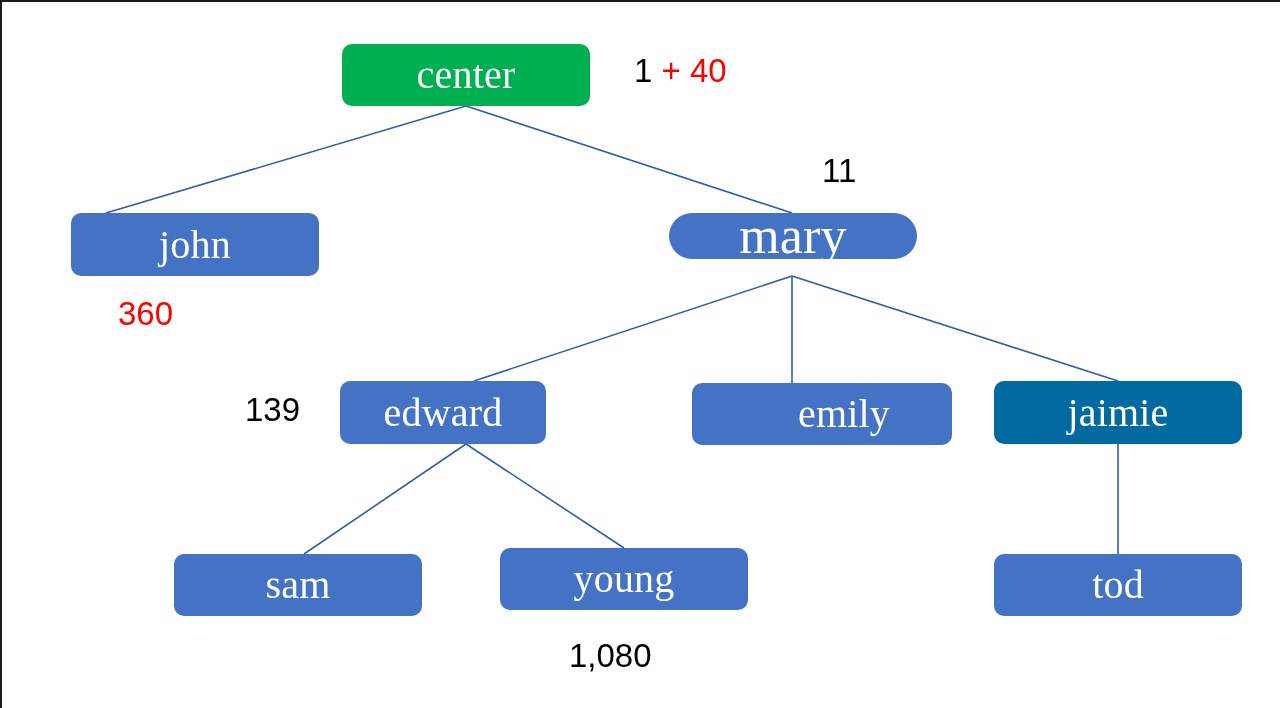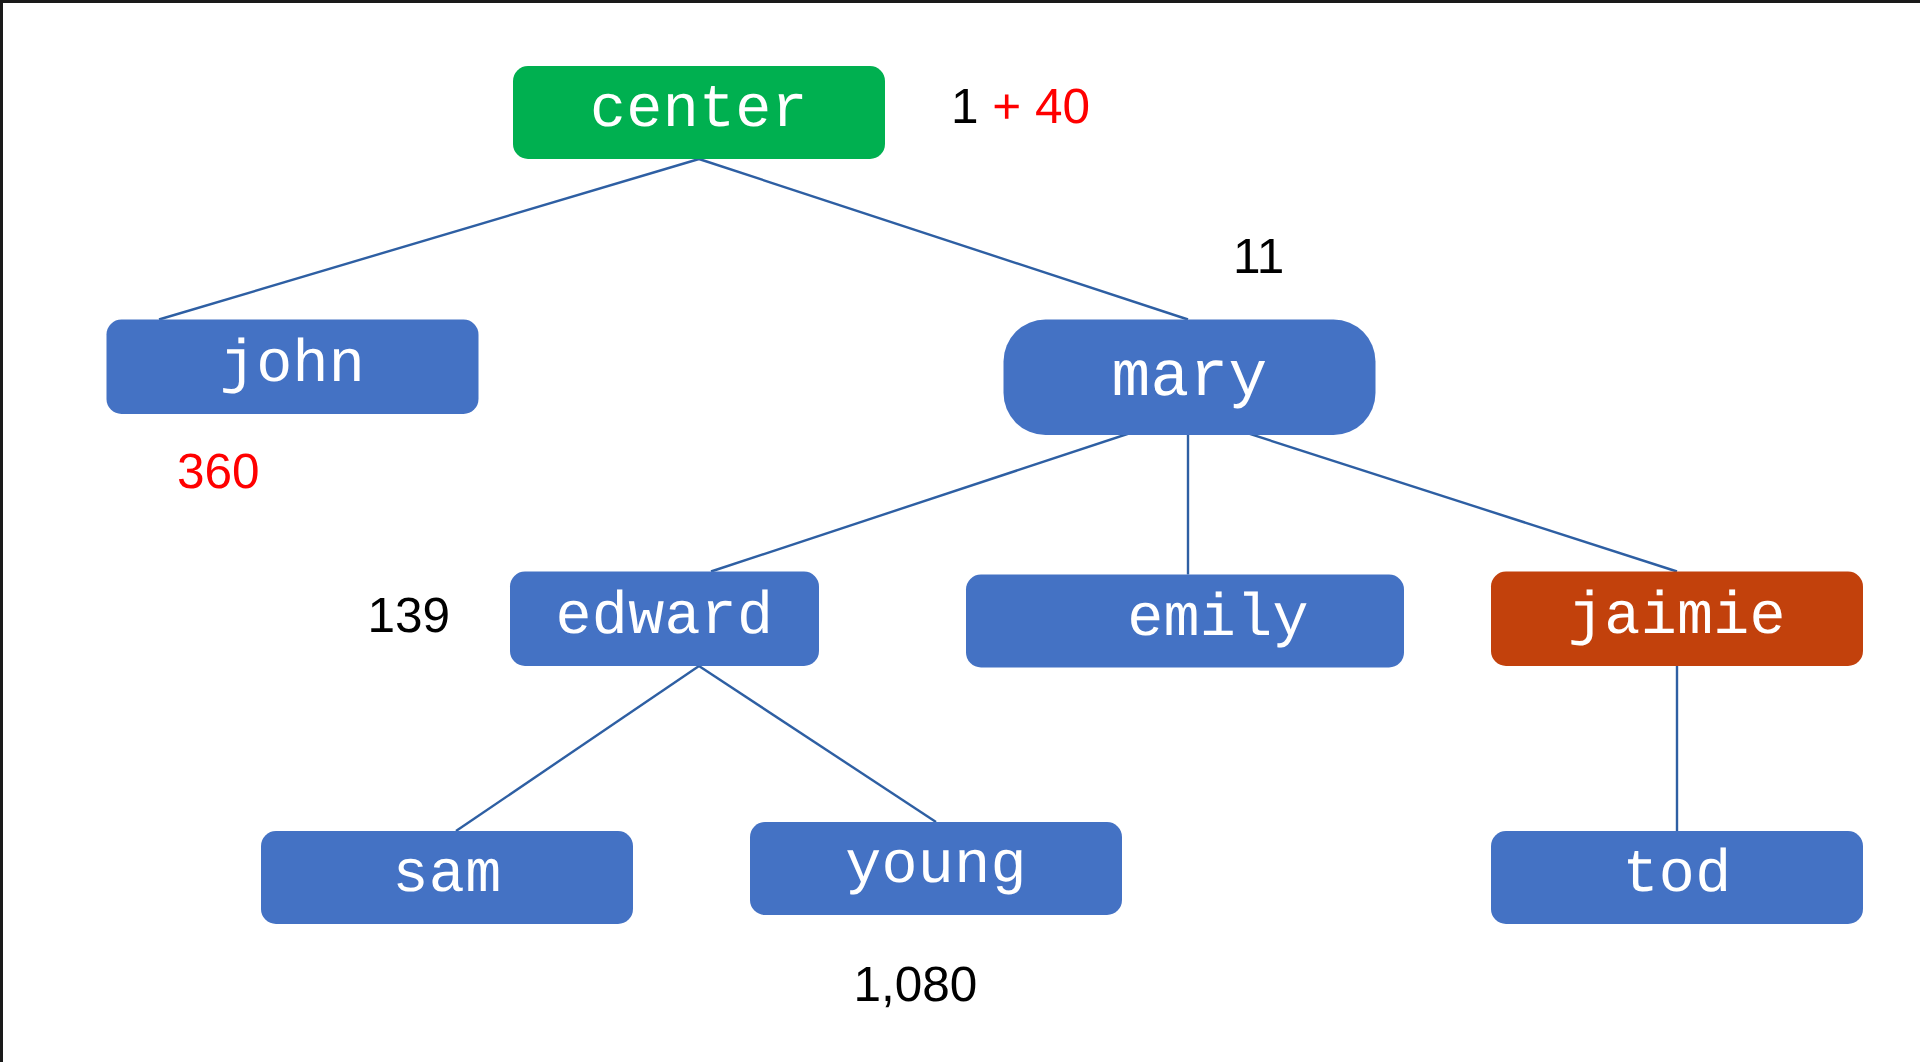--- a/index.html
+++ b/index.html
@@ -28,21 +28,21 @@
     pointer-events: none;
   }
   .node {
     position: absolute;
     box-sizing: border-box;
     border-radius: 10px;
     display: flex;
     align-items: center;
     justify-content: center;
     color: #ffffff;
-    font-family: Liberation Mono, monospace;
+    font-family: Liberation Serif, serif;
     font-weight: 400;
     letter-spacing: 0.2px;
     white-space: nowrap;
     user-select: none;
   }
   .node-label {
     line-height: 1;
     display: block;
   }
   .annot {
@@ -70,30 +70,30 @@
       <line x1="464" y1="442" x2="622" y2="546" stroke="#2E5FA3" stroke-width="1.6"></line>
       <line x1="1116" y1="442" x2="1116" y2="552" stroke="#2E5FA3" stroke-width="1.6"></line>
     </svg>
   <div id="node-layer">
       <div class="node" style="left: 340px; top: 42px; width: 248px; height: 62px; background: rgb(0, 176, 80); font-size: 40px;">
         <span class="node-label">center</span>
       </div>
       <div class="node" style="left: 25px; top: 211px; width: 248px; height: 63px; background: rgb(68, 114, 196); font-size: 40px; margin-left: 44px;">
         <span class="node-label">john</span>
       </div>
-      <div class="node" style="left: 667px; top: 211px; width: 248px; height: 77px; background: rgb(68, 114, 196); font-size: 43px; border-radius: 28px;">
+      <div class="node" style="left: 667px; top: 211px; width: 248px; height: 46px; background: rgb(68, 114, 196); font-size: 52px; border-radius: 28px;">
         <span class="node-label">mary</span>
       </div>
       <div class="node" style="left: 338px; top: 379px; width: 206px; height: 63px; background: rgb(68, 114, 196); font-size: 40px;">
         <span class="node-label">edward</span>
       </div>
-      <div class="node" style="left: 642px; top: 381px; width: 292px; height: 62px; background: rgb(68, 114, 196); font-size: 40px; padding-left: 44px;">
+      <div class="node" style="left: 690px; top: 381px; width: 260px; height: 62px; background: rgb(68, 114, 196); font-size: 40px; padding-left: 44px;">
         <span class="node-label">emily</span>
       </div>
-      <div class="node" style="left: 992px; top: 379px; width: 248px; height: 63px; background: #c2410c; font-size: 40px;">
+      <div class="node" style="left: 992px; top: 379px; width: 248px; height: 63px; background: #0369a1; font-size: 40px;">
         <span class="node-label">jaimie</span>
       </div>
       <div class="node" style="left: 172px; top: 552px; width: 248px; height: 62px; background: rgb(68, 114, 196); font-size: 40px;">
         <span class="node-label">sam</span>
       </div>
       <div class="node" style="left: 498px; top: 546px; width: 248px; height: 62px; background: rgb(68, 114, 196); font-size: 40px;">
         <span class="node-label">young</span>
       </div>
       <div class="node" style="left: 992px; top: 552px; width: 248px; height: 62px; background: rgb(68, 114, 196); font-size: 40px;">
         <span class="node-label">tod</span>

